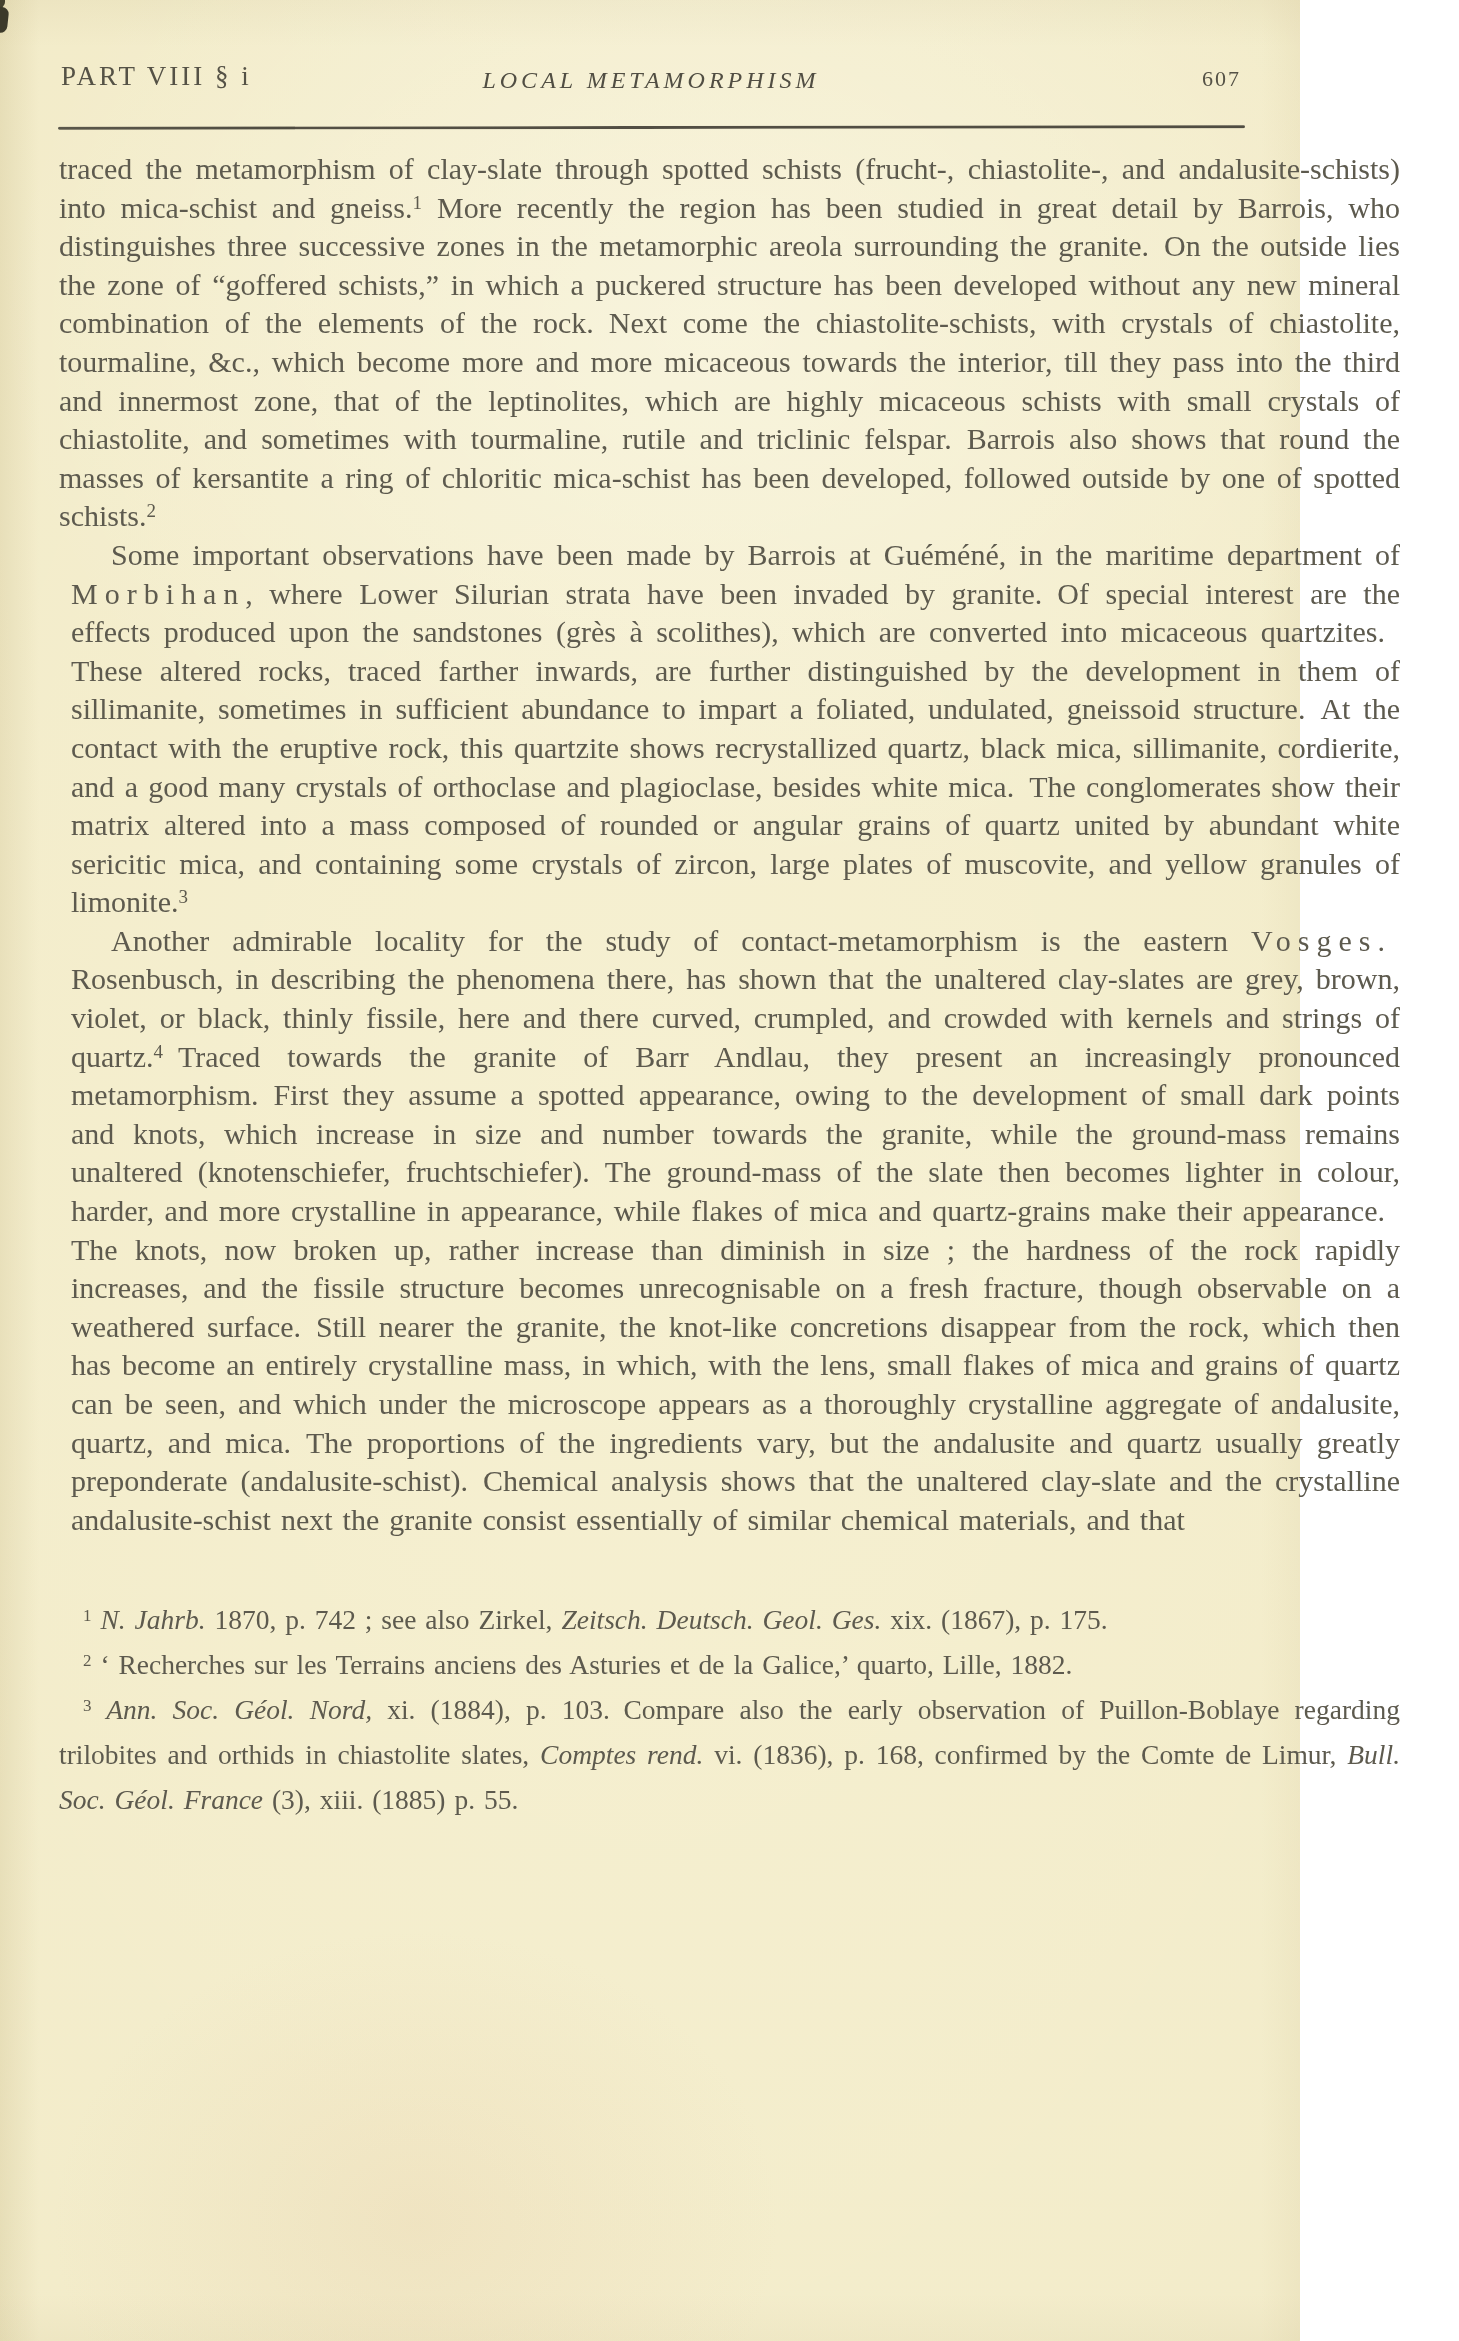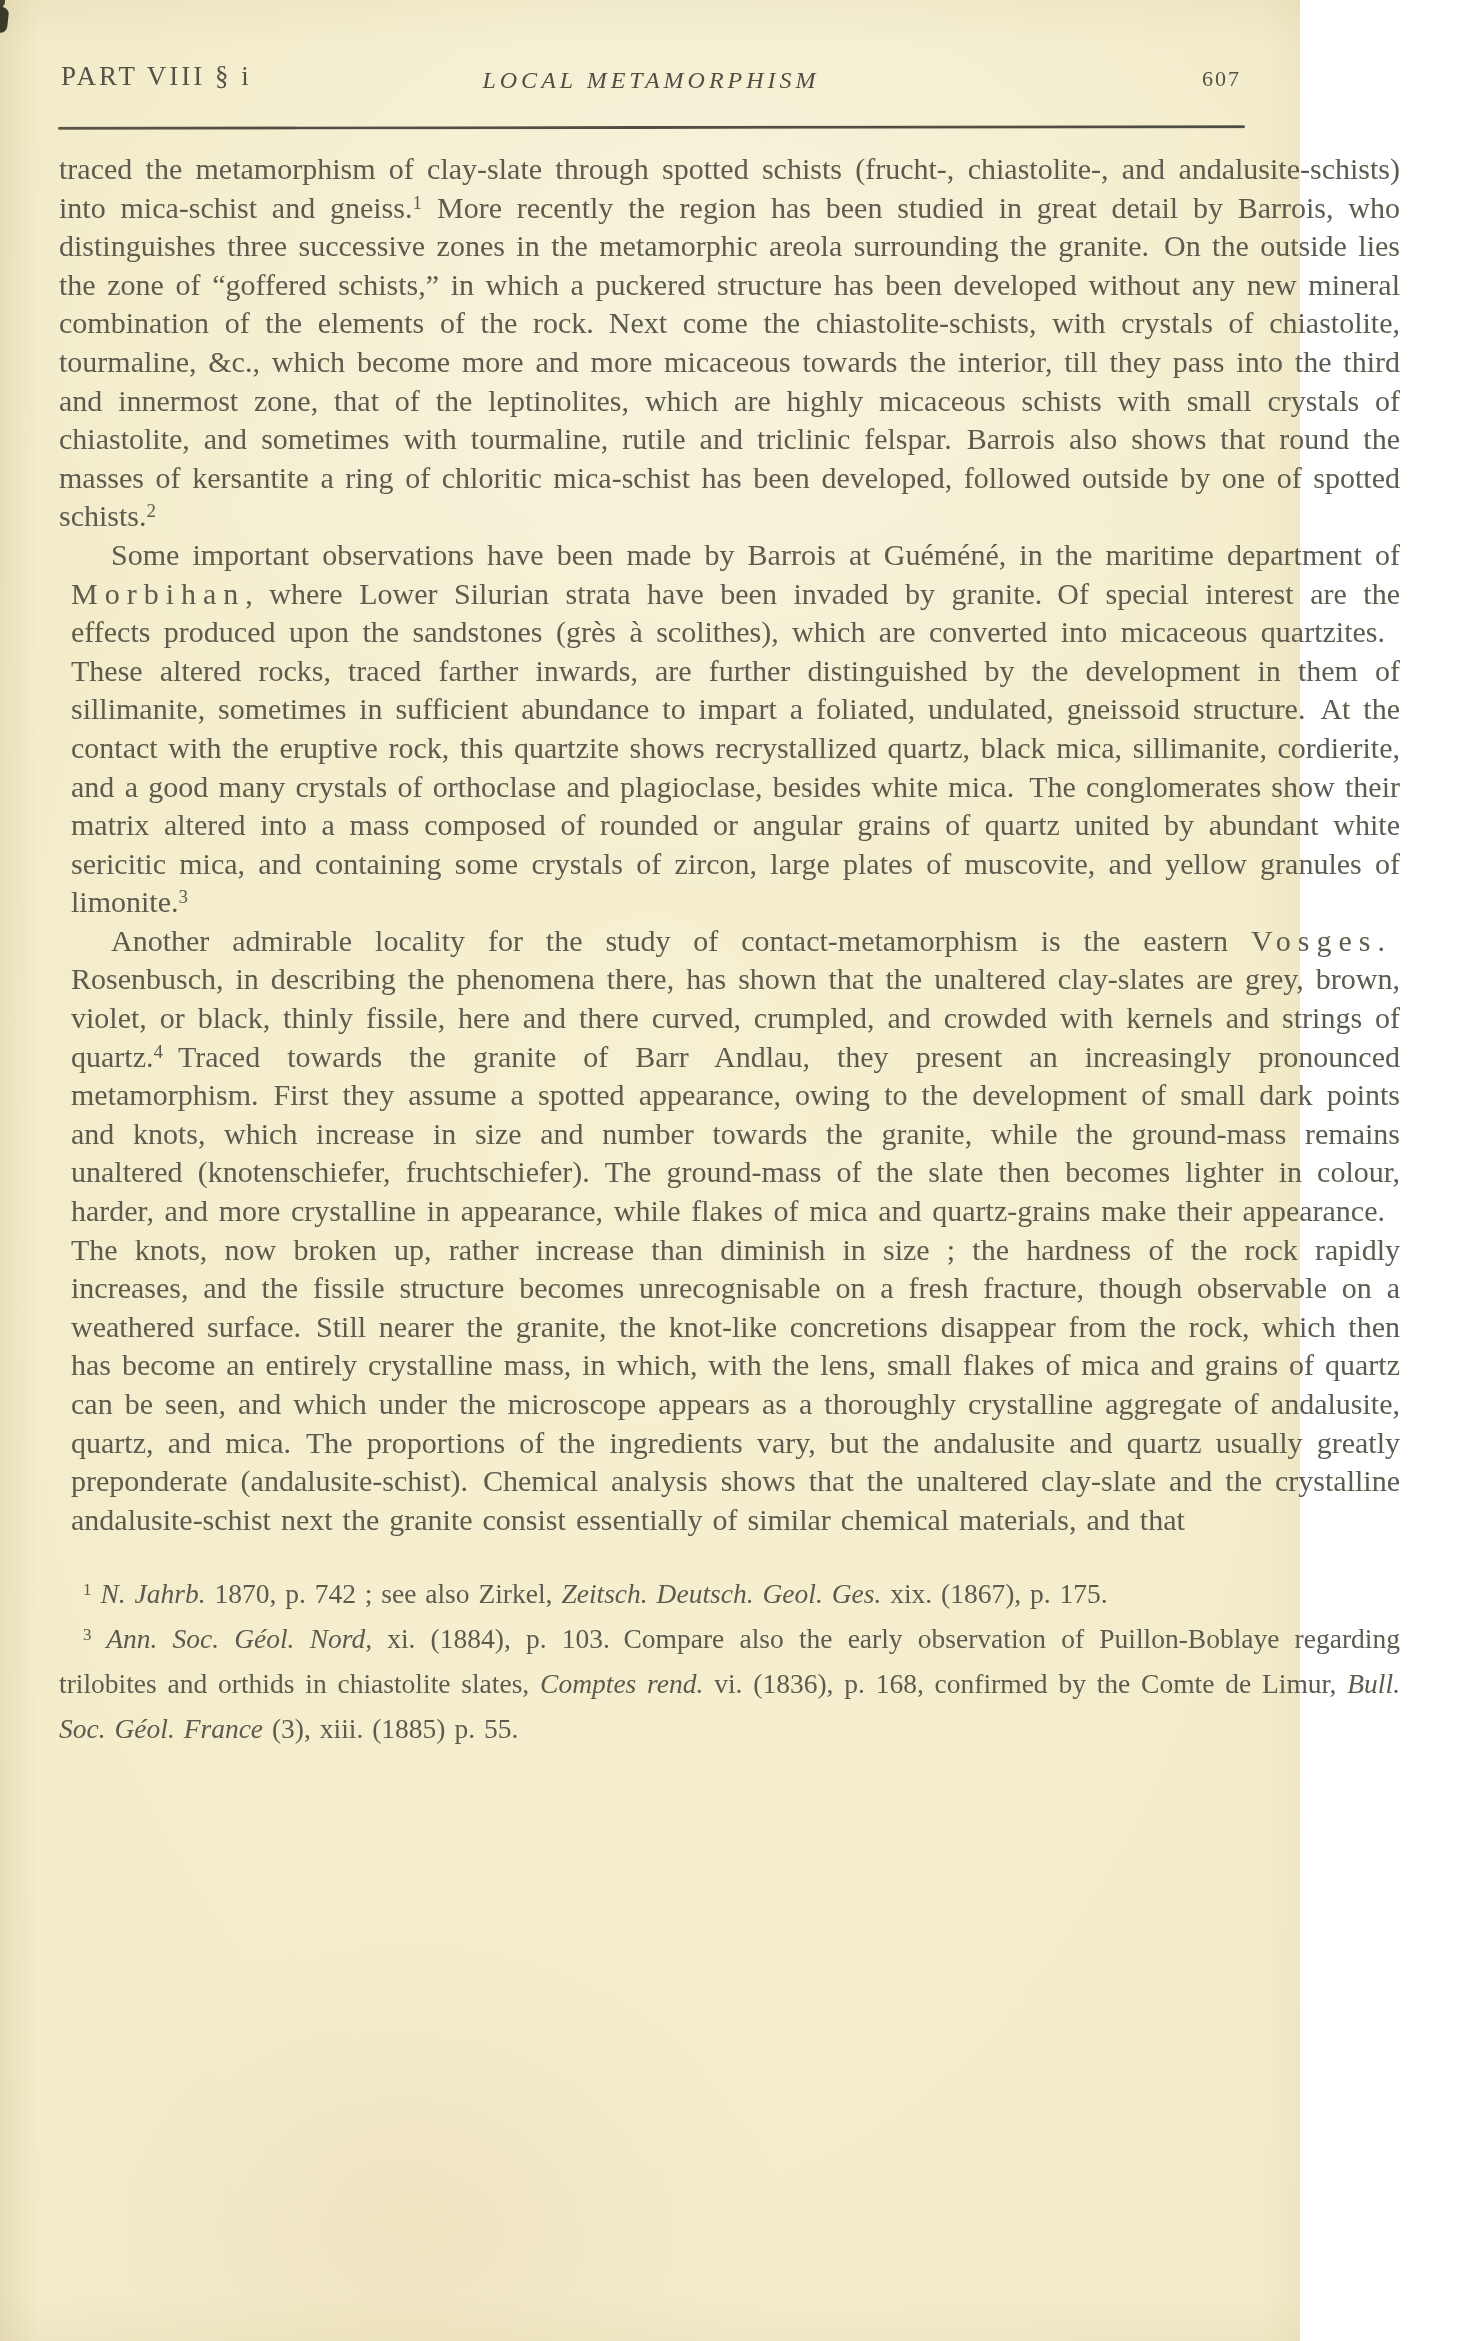--- a/index.html
+++ b/index.html
@@ -62,21 +62,21 @@
     text-align: justify;
     word-spacing: 2.5px;
     color: #5d5a4e;
   }
   .par.indent { text-indent: 40px; margin-left: 12px; }
   .par sup {
     font-size: 19px; line-height: 0; vertical-align: 9px; letter-spacing: 0;
   }
   .spaced { letter-spacing: 7px; }
   .footnotes {
-    margin-top: 32px;
+    margin-top: 58px;
   }
   .fn {
     margin: 0;
     font-size: 27.5px; line-height: 45px;
     text-align: justify;
     text-indent: 24px;
     word-spacing: 2px;
     color: #5d5a4e;
   }
   .fn sup { font-size: 17px; line-height: 0; vertical-align: 8px; }
@@ -103,20 +103,21 @@
     <p class="par"><span>traced the metamorphism of clay-slate through spotted schists (frucht-, chiastolite-, and andalusite-schists) into mica-schist and gneiss.</span><sup>1</sup><span> More recently the region has been studied in great detail by Barrois, who distinguishes three successive zones in the metamorphic areola surrounding the granite. On the outside lies the zone of “goffered schists,” in which a puckered structure has been developed without any new mineral combination of the elements of the rock. Next come the chiastolite-schists, with crystals of chiastolite, tourmaline, &amp;c., which become more and more micaceous towards the interior, till they pass into the third and innermost zone, that of the leptinolites, which are highly micaceous schists with small crystals of chiastolite, and sometimes with tourmaline, rutile and triclinic felspar. Barrois also shows that round the masses of kersantite a ring of chloritic mica-schist has been developed, followed outside by one of spotted schists.</span><sup>2</sup></p>
 
     <p class="par indent"><span>Some important observations have been made by Barrois at Guéméné, in the maritime department of </span><span class="spaced">Morbihan</span><span>, where Lower Silurian strata have been invaded by granite. Of special interest are the effects produced upon the sandstones (grès à scolithes), which are converted into micaceous quartzites. These altered rocks, traced farther inwards, are further distinguished by the development in them of sillimanite, sometimes in sufficient abundance to impart a foliated, undulated, gneissoid structure. At the contact with the eruptive rock, this quartzite shows recrystallized quartz, black mica, sillimanite, cordierite, and a good many crystals of orthoclase and plagioclase, besides white mica. The conglomerates show their matrix altered into a mass composed of rounded or angular grains of quartz united by abundant white sericitic mica, and containing some crystals of zircon, large plates of muscovite, and yellow granules of limonite.</span><sup>3</sup></p>
 
     <p class="par indent"><span>Another admirable locality for the study of contact-metamorphism is the eastern </span><span class="spaced">Vosges</span><span>. Rosenbusch, in describing the phenomena there, has shown that the unaltered clay-slates are grey, brown, violet, or black, thinly fissile, here and there curved, crumpled, and crowded with kernels and strings of quartz.</span><sup>4</sup><span> Traced towards the granite of Barr Andlau, they present an increasingly pronounced metamorphism. First they assume a spotted appearance, owing to the development of small dark points and knots, which increase in size and number towards the granite, while the ground-mass remains unaltered (knotenschiefer, fruchtschiefer). The ground-mass of the slate then becomes lighter in colour, harder, and more crystalline in appearance, while flakes of mica and quartz-grains make their appearance. The knots, now broken up, rather increase than diminish in size ; the hardness of the rock rapidly increases, and the fissile structure becomes unrecognisable on a fresh fracture, though observable on a weathered surface. Still nearer the granite, the knot-like concretions disappear from the rock, which then has become an entirely crystalline mass, in which, with the lens, small flakes of mica and grains of quartz can be seen, and which under the microscope appears as a thoroughly crystalline aggregate of andalusite, quartz, and mica. The proportions of the ingredients vary, but the andalusite and quartz usually greatly preponderate (andalusite-schist). Chemical analysis shows that the unaltered clay-slate and the crystalline andalusite-schist next the granite consist essentially of similar chemical materials, and that</span></p>
 
     <div class="footnotes">
 
       <p class="fn"><sup>1</sup><span class="i"> N. Jahrb.</span><span> 1870, p. 742 ; see also Zirkel, </span><span class="i">Zeitsch. Deutsch. Geol. Ges.</span><span> xix. (1867), p. 175.</span></p>
 
+      <p class="fn"><sup>2</sup><span> ‘ Recherches sur les Terrains anciens des Asturies et de la Galice,’ quarto, Lille, 1882.</span></p>
 
       <p class="fn"><sup>3</sup><span class="i"> Ann. Soc. Géol. Nord,</span><span> xi. (1884), p. 103. Compare also the early observation of Puillon-Boblaye regarding trilobites and orthids in chiastolite slates, </span><span class="i">Comptes rend.</span><span> vi. (1836), p. 168, confirmed by the Comte de Limur, </span><span class="i">Bull. Soc. Géol. France</span><span> (3), xiii. (1885) p. 55.</span></p>
 
 
     </div>
   </div>
 
 </div>
 
 </body></html>

